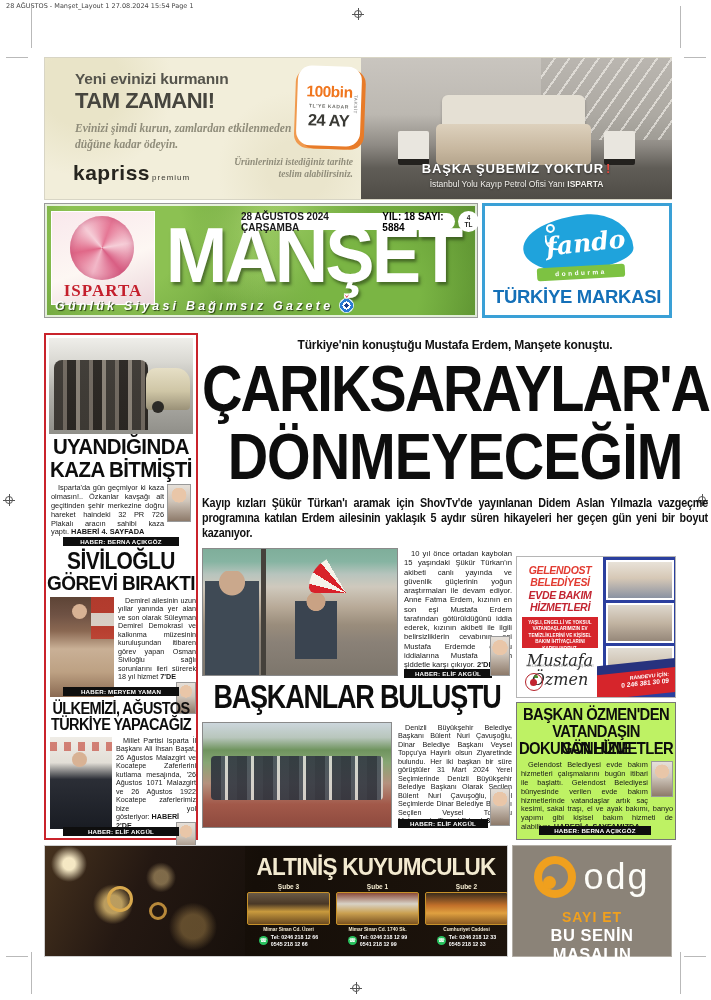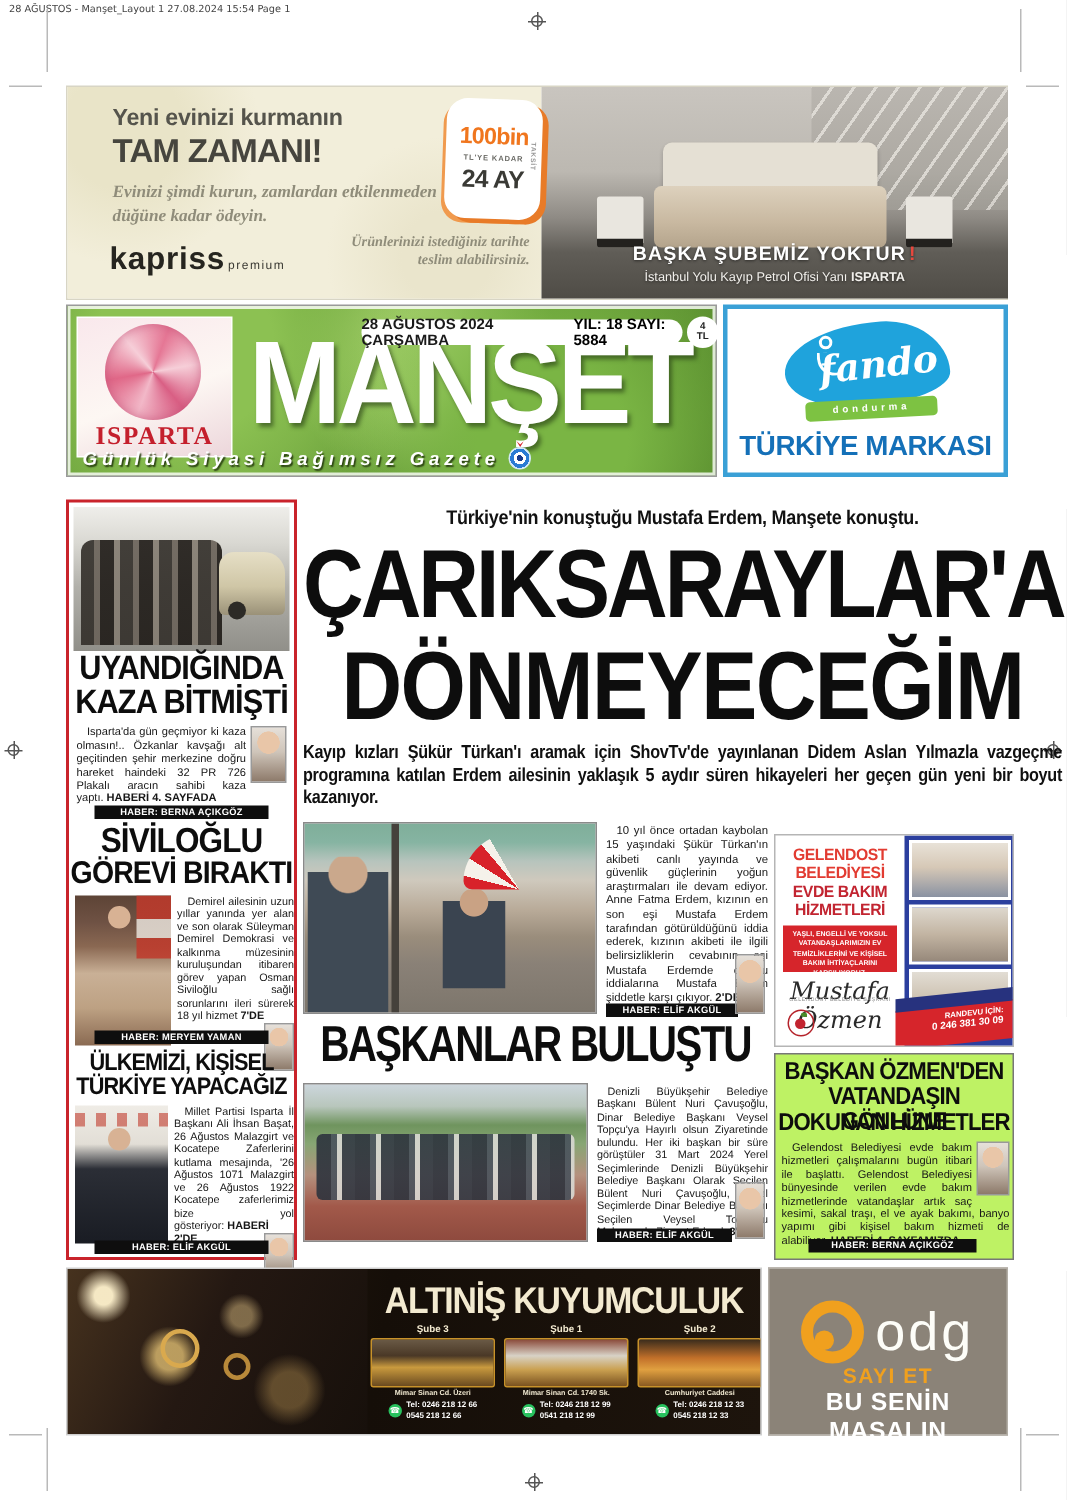--- a/index.html
+++ b/index.html
@@ -180,21 +180,21 @@
               background:linear-gradient(180deg,#ccd6dc 0%,#b8c6bc 14%,#6f945e 26%,#87a674 38%,#b5917e 58%,#a2594a 78%,#8e4a3e 100%); }
   .bk-row { position:absolute; left:4%; top:32%; width:92%; height:42%; opacity:.9; border-radius:4px;
             background:repeating-linear-gradient(90deg,#2d333d 0 10px,#49525c 10px 14px,#d9d9d3 14px 17px,#333a44 17px 26px); }
   .bk-body { left:196px; top:44px; width:114px; font-size:7.2px; line-height:1.18; }
   .bk-bar { left:196px; top:139px; width:90px; height:9px; }
   .bk-portrait { position:absolute; left:288px; top:108px; width:20px; height:38px; }
 
   
   #gel-ad { position:absolute; left:516px; top:556px; width:160px; height:142px; border:1px solid #b5b5b5; background:#fff; overflow:hidden; }
   .g-t { position:absolute; left:0; width:86px; text-align:center; font-weight:800; font-size:10.5px;
-         letter-spacing:-0.3px; transform:scaleY(1.05); }
+         letter-spacing:-0.3px; transform:scaleY(1.05);font-style:italic; }
   .g-t1 { top:7px;  color:#e23b31; } .g-t2 { top:19px; color:#e23b31; }
   .g-t3 { top:32px; color:#c22430; } .g-t4 { top:44px; color:#c22430; }
   .g-box { position:absolute; left:5px; top:60px; width:76px; height:31px; background:#d6252b; color:#fff;
            font-size:4.6px; font-weight:700; text-align:center; line-height:1.4; padding:3px 2px; }
   .g-sign { position:absolute; left:0; top:94px; width:86px; text-align:center;
             font-family:"DejaVu Serif",serif; font-style:italic; font-size:16px; color:#2a2a2a; }
   .g-sign-t { position:absolute; left:0; top:107px; width:86px; text-align:center; font-size:3.6px;
               color:#8a8a8a; letter-spacing:0.4px; }
   .g-logo { position:absolute; left:8px; top:116px; width:18px; height:18px; border:1.5px solid #b5232b; border-radius:50%; }
   .g-logo::before { content:""; position:absolute; left:4px; top:5px; width:7px; height:7px; background:#c22430; border-radius:50%; }
@@ -238,21 +238,21 @@
   .bp2 { background:linear-gradient(180deg,#8a4a3a 0%,#d8d2c6 35%,#caa050 65%,#7a5220 100%); }
   .bp3 { background:linear-gradient(180deg,#3a2c1c 0%,#c2702a 40%,#e0a040 65%,#8a5a22 100%); }
   .br-addr { font-size:4.8px; font-weight:700; color:#f0e8d0; margin-top:2px; }
   .br-tels { display:flex; align-items:center; justify-content:center; gap:3px; margin-top:2px; }
   .wa { width:9px; height:9px; border-radius:50%; background:#28c15e; position:relative; flex:0 0 auto; }
   .wa::before { content:"☎"; position:absolute; left:0; right:0; top:0.5px; font-size:5.5px; color:#fff; }
   .br-tel { font-size:5.3px; font-weight:700; color:#fff; line-height:1.3; text-align:left; }
 
   
   #odg { position:absolute; left:512px; top:845px; width:160px; height:112px; background:#8b8378; border:1px solid #b3aea6; }
-  .od-row { position:absolute; left:0; right:0; top:10px; display:flex; align-items:center; justify-content:center; gap:7px;margin-top:11px; }
+  .od-row { position:absolute; left:0; right:0; top:10px; display:flex; align-items:center; justify-content:center; gap:7px; }
   .od-ring { width:42px; height:42px; border:8px solid #f0a01e; border-radius:50%; position:relative; }
   .od-ring::after { content:""; position:absolute; left:1px; bottom:1px; width:13px; height:13px; background:#f0a01e; border-radius:50%; }
   .od-word { font-size:36px; color:#fdfdf8; letter-spacing:2px; font-weight:400; }
   .od-l1 { position:absolute; left:0; right:0; top:63px; text-align:center; font-size:14px; font-weight:800;
            color:#f0a01e; letter-spacing:1px; }
   .od-l2 { position:absolute; left:0; right:0; top:80px; text-align:center; font-size:16.5px; font-weight:800;
            color:#fff; letter-spacing:0.5px; }
 </style>
 </head>
 <body>
@@ -345,21 +345,21 @@
 
     <div class="hl a2-h1">SİVİLOĞLU</div>
     <div class="hl a2-h2">GÖREVİ BIRAKTI</div>
     <div class="a2-photo"></div>
     <div class="bod a2-body">
       <span>Demirel ailesinin uzun yıllar yanında yer alan ve son olarak Süleyman Demirel Demokrasi ve kalkınma müzesinin kuruluşundan itibaren görev yapan Osman Siviloğlu sağlı sorunlarını ileri sürerek 18 yıl hizmet</span><b class="jmp">7'DE</b>
       <span class="portrait pf" style="width:20px;height:32px"></span>
     </div>
     <div class="bar a2-bar">HABER: MERYEM YAMAN</div>
 
-    <div class="hl a3-h1">ÜLKEMİZİ, KİŞİSEL</div>
+    <div class="hl a3-h1">ÜLKEMİZİ, AĞUSTOS</div>
     <div class="hl a3-h2">TÜRKİYE YAPACAĞIZ</div>
     <div class="a3-photo"></div>
     <div class="bod a3-body">
       <span>Millet Partisi Isparta İl Başkanı Ali İhsan Başat, 26 Ağustos Malazgirt ve Kocatepe Zaferlerini kutlama mesajında, '26 Ağustos 1071 Malazgirt ve 26 Ağustos 1922 Kocatepe zaferlerimiz bize yol gösteriyor:</span><b class="jmp">HABERİ 2'DE</b>
       <span class="portrait pf" style="width:20px;height:32px"></span>
     </div>
     <div class="bar a3-bar">HABER: ELİF AKGÜL</div>
   </section>
 
   <section id="lead">

